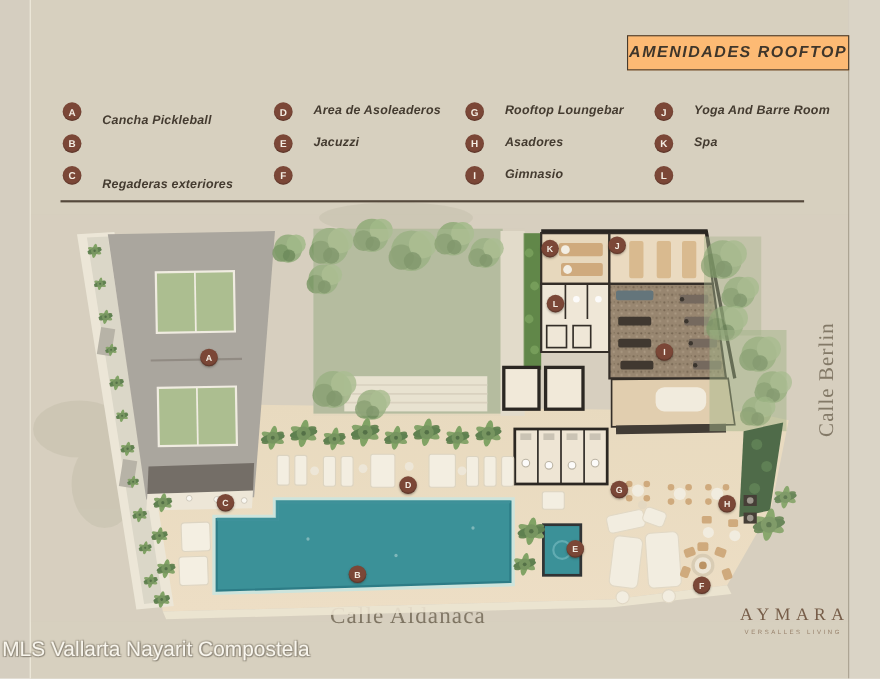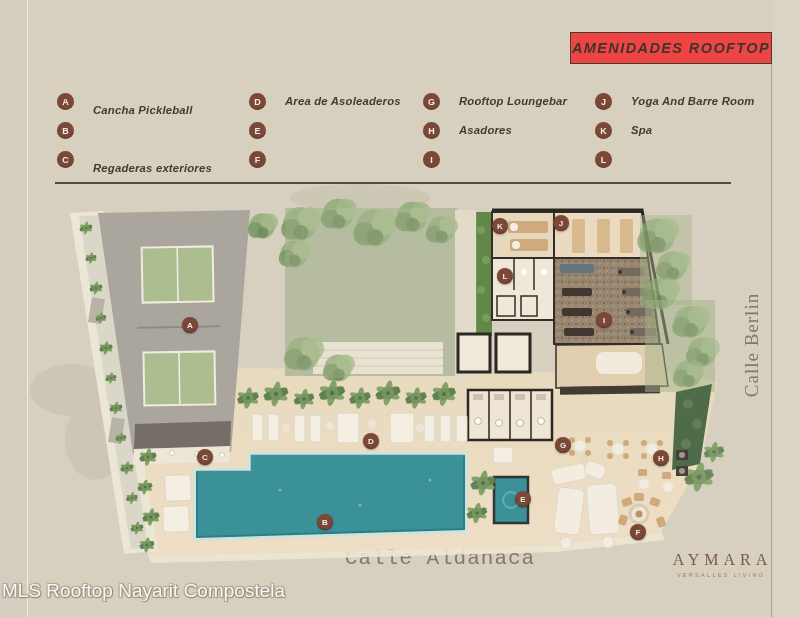--- a/index.html
+++ b/index.html
@@ -10,21 +10,21 @@
   }
   .abs{position:absolute;}
   
   #photo-bg{left:28px;top:0;width:743px;height:617px;background:#d7d0bf;}
   #left-edge-line{left:27px;top:0;width:1px;height:617px;background:#f0ebdd;}
   #right-strip{left:772px;top:0;width:28px;height:617px;background:#dad4c6;}
   #right-edge-line{left:771px;top:32px;width:1px;height:585px;background:#a9a190;}
   
   #title-box{
     left:570px;top:32px;width:200px;height:30px;
-    border:1.5px solid #463b2d;background:#ef4444;
+    border:1.5px solid #463b2d;background:#fdba74;
     display:flex;align-items:center;justify-content:center;
   }
   #title-box span{
     font-size:14.5px;font-weight:800;font-style:italic;color:#3f362b;letter-spacing:1.4px;white-space:nowrap;
   }
   
   .lcol{top:87px;display:flex;flex-direction:column;}
   .lrow{display:flex;align-items:center;height:29px;}
   .dot{
     width:17px;height:17px;border-radius:50%;background:#7b4737;flex:0 0 17px;
@@ -46,21 +46,21 @@
     width:16px;height:16px;border-radius:50%;background:#7b4737;
     display:flex;align-items:center;justify-content:center;
     color:#f3ece2;font-size:8px;font-weight:bold;
     box-shadow:0 1px 2px rgba(40,30,20,.4), inset 0 -1px 1px rgba(0,0,0,.25);
     z-index:5;
   }
   
   .street{
     font-family:"Liberation Serif",serif;color:#7c7260;letter-spacing:1px;
   }
-  #street-bottom{left:300px;top:547px;width:280px;text-align:center;font-size:21px;font-family:Liberation Mono, monospace;}
+  #street-bottom{left:300px;top:547px;width:280px;font-size:21px;}
   #street-right{
     left:677px;top:334px;width:150px;height:22px;text-align:center;font-size:19px;
     transform:rotate(-90deg);
   }
   #brand{left:660px;top:551px;width:120px;text-align:center;}
   #brand-name{
     font-family:"Liberation Serif",serif;font-size:16px;color:#6f543f;
     letter-spacing:5px;text-indent:5px;
   }
   #brand-tagline{
@@ -376,36 +376,38 @@
       <span class="llab">Regaderas exteriores</span>
     </div>
   </div>
   <div class="abs lcol" id="legend-col-2">
     <div class="lrow">
       <span class="dot">D</span>
       <span class="llab">Area de Asoleaderos</span>
     </div>
     <div class="lrow">
       <span class="dot">E</span>
+      <span class="llab">Jacuzzi</span>
     </div>
     <div class="lrow">
       <span class="dot">F</span>
     </div>
   </div>
   <div class="abs lcol" id="legend-col-3">
     <div class="lrow">
       <span class="dot">G</span>
       <span class="llab">Rooftop Loungebar</span>
     </div>
     <div class="lrow">
       <span class="dot">H</span>
       <span class="llab">Asadores</span>
     </div>
     <div class="lrow">
       <span class="dot">I</span>
+      <span class="llab">Gimnasio</span>
     </div>
   </div>
   <div class="abs lcol" id="legend-col-4">
     <div class="lrow">
       <span class="dot">J</span>
       <span class="llab">Yoga And Barre Room</span>
     </div>
     <div class="lrow">
       <span class="dot">K</span>
       <span class="llab">Spa</span>
@@ -430,15 +432,15 @@
   <div class="abs pmark" style="left:497px;top:268px">L</div>
 
   <div class="abs street" id="street-bottom">Calle Aldanaca</div>
   <div class="abs street" id="street-right">Calle Berlin</div>
 
   <div class="abs" id="brand">
     <div id="brand-name">AYMARA</div>
     <div id="brand-tagline">VERSALLES LIVING</div>
   </div>
 
-  <div class="abs" id="watermark">MLS Rooftop Nayarit Compostela</div>
+  <div class="abs" id="watermark">MLS Vallarta Nayarit Compostela</div>
 
 </div>
 
 </body></html>

